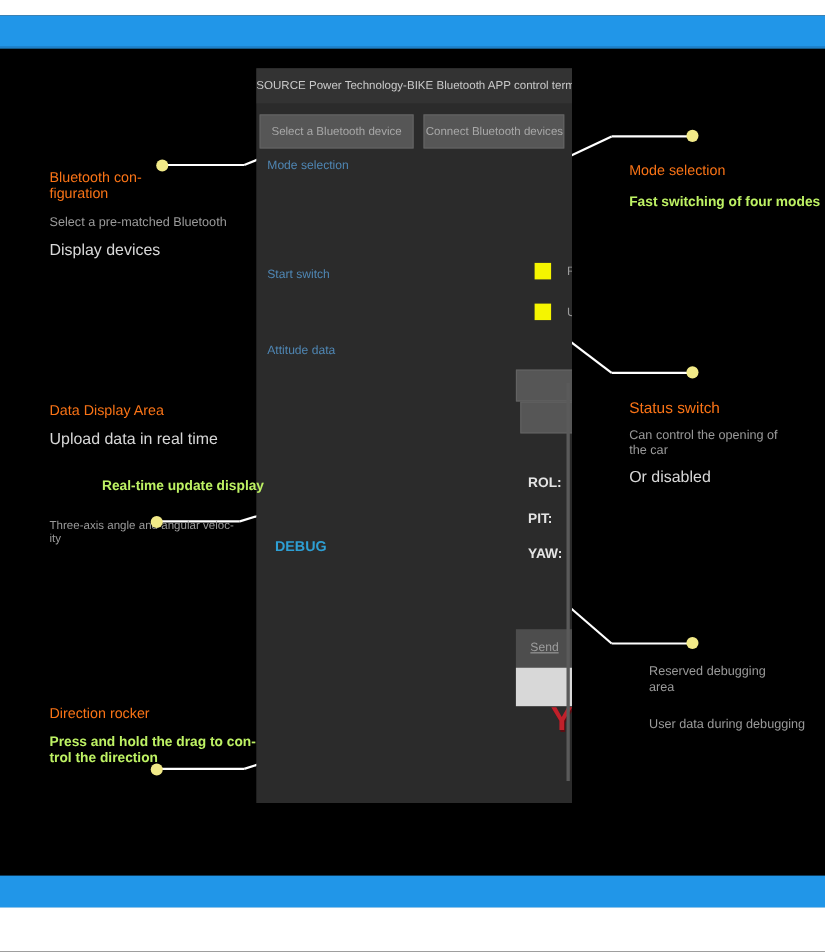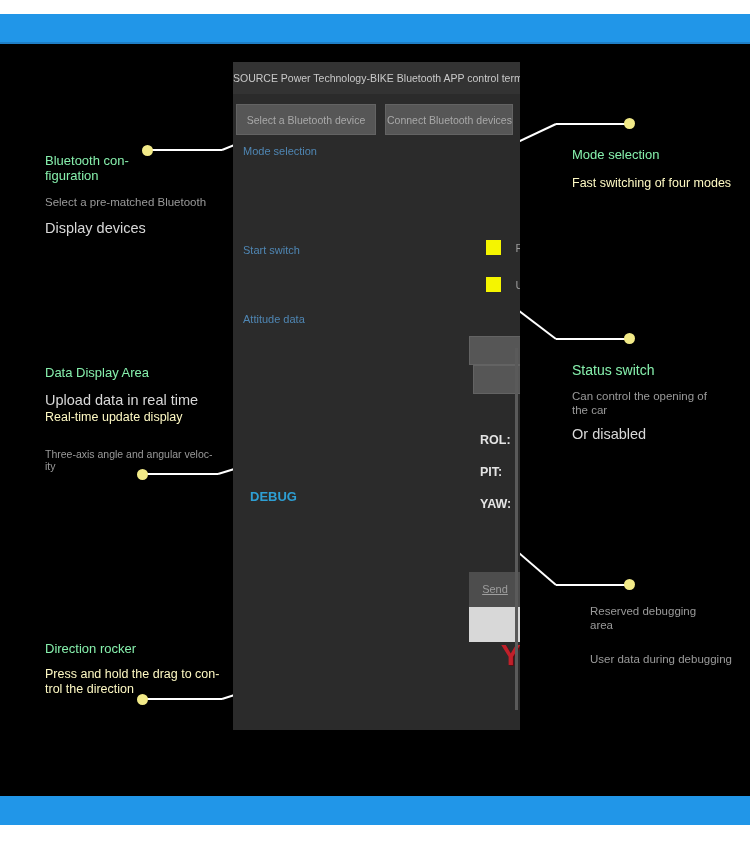--- a/index.html
+++ b/index.html
@@ -177,40 +177,41 @@
   #panel-scrollbar {
     position: absolute;
     left: 515px; top: 348px;
     width: 3px; height: 362px;
     background: #5a5a5a;
   }
 
   
   .callout { position: absolute; }
   .ca-title {
-    color: #86efac;
+    color: #f97316;
     font-size: 13px;
     line-height: 15px;
     white-space: pre-line;
   }
   .ca-line {
     color: #9a9a9a;
     font-size: 11.5px;
     line-height: 14px;
     white-space: pre-line;
   }
   .ca-line.big {
     color: #d8d8d8;
     font-size: 14.5px;
     line-height: 17px;
   }
   .ca-line.mid {
-    color: #fef9c3;
+    color: #bef264;
     font-size: 12.5px;
     line-height: 15px;
+    font-weight: bold;
   }
   .dot {
     position: absolute;
     width: 11px; height: 11px;
     border-radius: 50%;
     background: #f2ea88;
   }
   svg#leaders {
     position: absolute; left: 0; top: 0;
     width: 750px; height: 865px;
@@ -315,21 +316,21 @@
     <div class="ca-title">Bluetooth con-
 figuration</div>
     <div class="ca-line" style="margin-top:12px;">Select a pre-matched Bluetooth</div>
     <div class="ca-line big" style="margin-top:11px;">Display devices</div>
   </div>
   <div class="dot" style="left:142px; top:145px;"></div>
 
   <div class="callout" style="left:45px; top:365px; width:195px;">
     <div class="ca-title">Data Display Area</div>
     <div class="ca-line big" style="margin-top:12px;">Upload data in real time</div>
-    <div class="ca-line mid" style="margin-top:1px;">Real-time update display</div>
+    <div class="ca-line mid" style="margin-top:25px;text-align:right;">Real-time update display</div>
     <div class="ca-line" style="margin-top:23px; font-size:10.5px; line-height:12px;">Three-axis angle and angular veloc-
 ity</div>
   </div>
   <div class="dot" style="left:137px; top:469px;"></div>
 
   <div class="callout" style="left:45px; top:641px; width:195px;">
     <div class="ca-title">Direction rocker</div>
     <div class="ca-line mid" style="margin-top:11px;">Press and hold the drag to con-
 trol the direction</div>
   </div>

